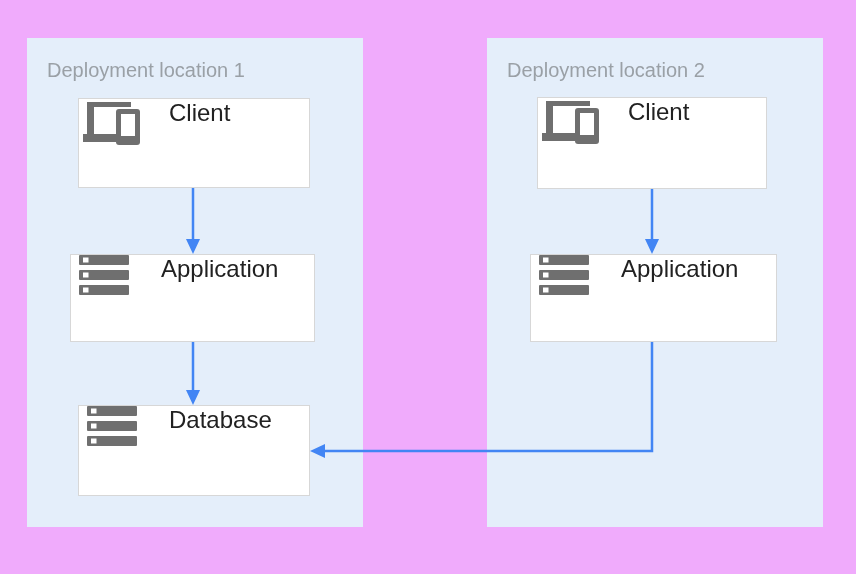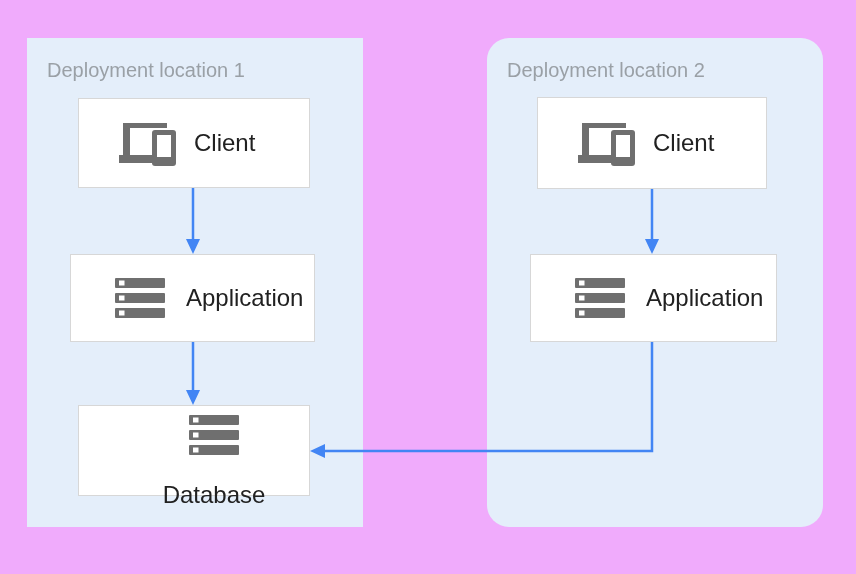--- a/index.html
+++ b/index.html
@@ -16,42 +16,42 @@
     overflow: hidden;
   }
   .panel {
     position: absolute;
     top: 38px;
     width: 336px;
     height: 489px;
     background: #e4eefa;
   }
   .panel-1 { left: 27px; }
-  .panel-2 { left: 487px; border-radius: 22px; }
+  .panel-2 { left: 487px; }
   .panel-label {
     position: absolute;
     left: 20px;
     top: 21px;
     font-size: 20px;
     color: #9aa0a6;
     white-space: nowrap;
   }
   .node {
     position: absolute;
     background: #ffffff;
     border: 1px solid #d7d7d7;
     box-sizing: border-box;
     display: flex;
-    align-items: center;
-    padding-left: 40px;
-    gap: 18px;
+    align-items: flex-start;
+    padding-left: 4px;
+    gap: 29px;
   }
   .node-client-1    { left: 51px; top: 60px;  width: 232px; height: 90px; }
   .node-app-1       { left: 43px; top: 216px; width: 245px; height: 88px; }
-  .node-db-1        { left: 51px; top: 367px; width: 232px; height: 91px; flex-direction: column; }
+  .node-db-1        { left: 51px; top: 367px; width: 232px; height: 91px; }
   .node-client-2    { left: 50px; top: 59px;  width: 230px; height: 92px; }
   .node-app-2       { left: 43px; top: 216px; width: 247px; height: 88px; }
   .icon-wrap {
     width: 57px;
     display: flex;
     justify-content: center;
     align-items: center;
     flex: 0 0 57px;
   }
   .icon-wrap svg { display: block; }

